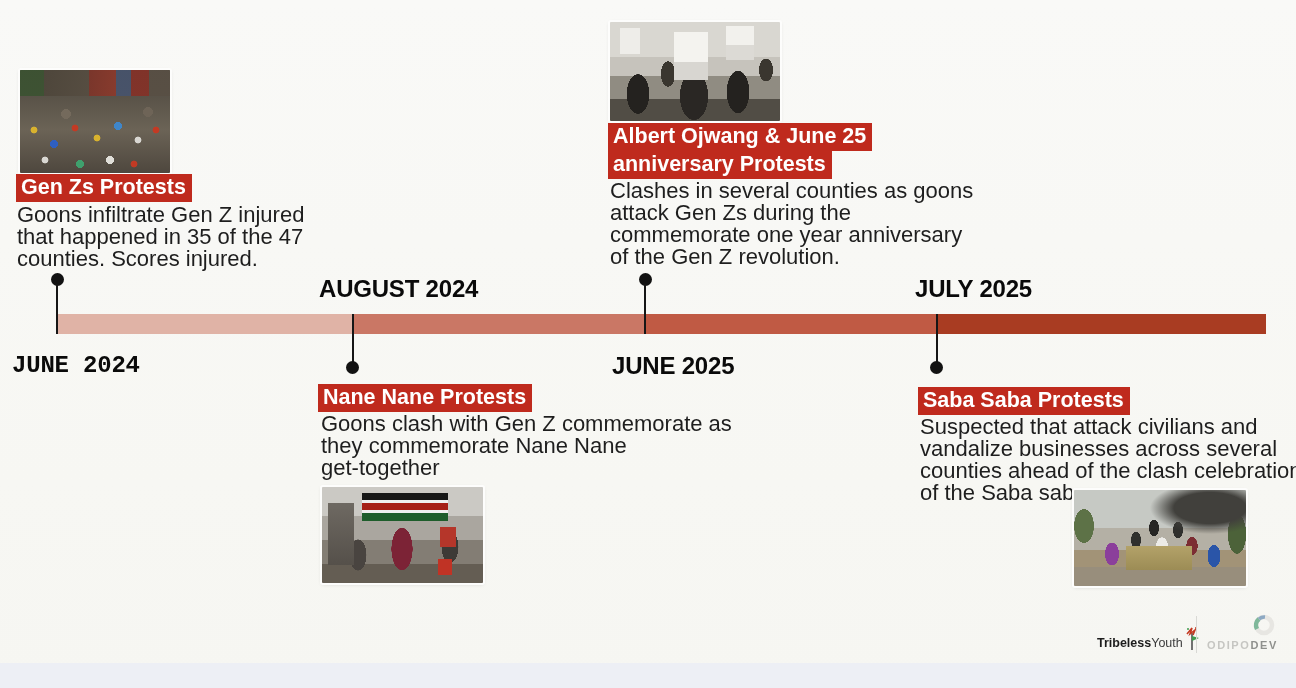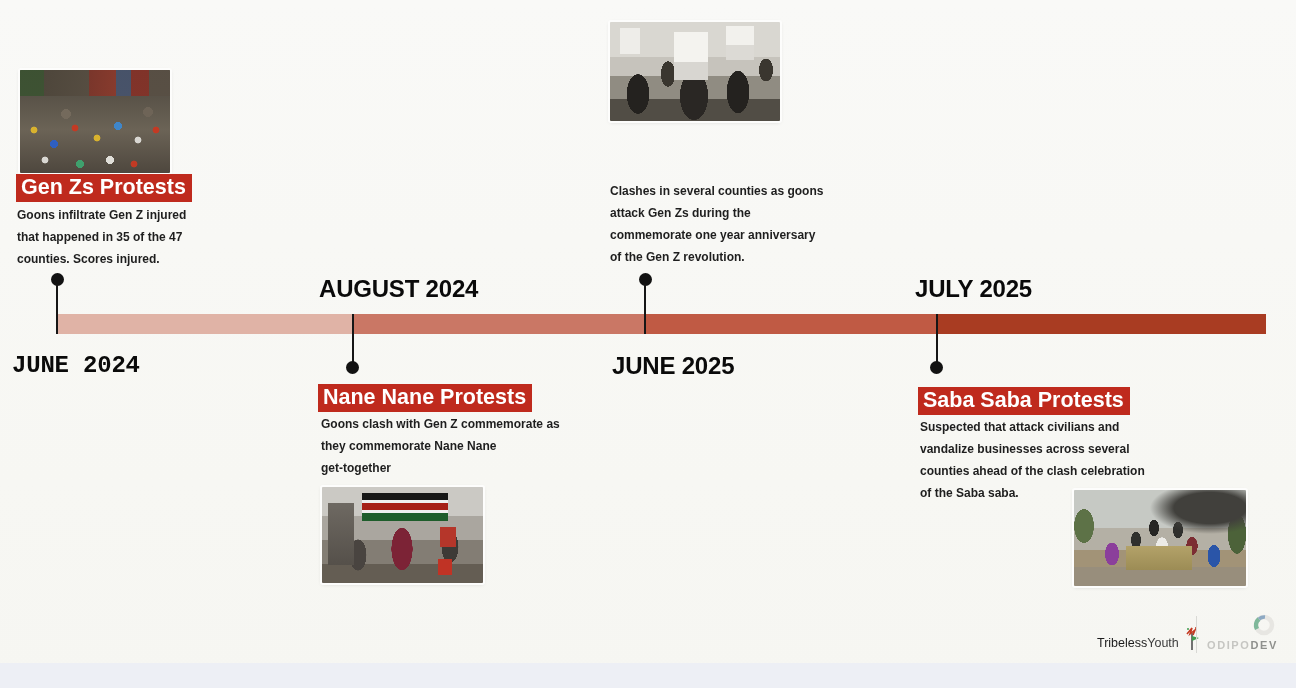--- a/index.html
+++ b/index.html
@@ -93,40 +93,40 @@
   }
 
   
   .etitle { position:absolute; }
   .etitle .tline { display:block; }
   .etitle .tbox {
     display:inline-block; background:#bf2a1d; color:#ffffff;
     font-weight:700; font-size:21.5px; line-height:27px; padding:0 6px 1px 5px;
     letter-spacing:0;
   }
-  .ebody { position:absolute; color:#1e1e1e; font-size:12px; line-height:22px;font-weight:bold; }
+  .ebody { position:absolute; color:#1e1e1e; font-size:22px; line-height:22px; }
   .ebody div { white-space:nowrap; }
 
   
   .bar { position:absolute; left:57px; top:314px; width:1209px; height:20px; display:flex; }
   .seg1 { width:296px; background:#e0b3a6; }
   .seg2 { width:292px; background:#ca7765; }
   .seg3 { width:292px; background:#c05a44; }
   .seg4 { width:329px; background:#a93c22; }
 
   .marker { position:absolute; }
   .stem { position:absolute; width:2px; background:#161616; }
   .dot  { position:absolute; width:13px; height:13px; border-radius:50%; background:#121212; }
 
   .date-label { position:absolute; font-weight:700; font-size:24px; color:#0a0a0a; letter-spacing:-0.2px; white-space:nowrap; }
 
   
   .footer-strip { position:absolute; left:0; top:663px; width:1296px; height:25px; background:#edeff5; }
   .brand1 { position:absolute; left:1097px; top:636px; font-size:12.5px; color:#222; white-space:nowrap; }
-  .brand1 .b { font-weight:400; color:#1c1c1c; }
+  .brand1 .b { font-weight:700; color:#1c1c1c; }
   .brand1 .r { font-weight:400; color:#3c3c3c;text-align:right; }
   .brand-icon-wrap { position:absolute; left:1184px; top:625px; }
   .footer-divider { position:absolute; left:1196px; top:616px; width:1px; height:37px; background:#d9d9d5; }
   .brand2 { position:absolute; left:1207px; top:639px; font-size:11px; letter-spacing:1.6px; white-space:nowrap; }
   .brand2 .lt { color:#c6c6c2; font-weight:700; }
   .brand2 .dk { color:#8f908d; font-weight:700; }
   .brand2-icon { position:absolute; left:1252px; top:613px; }
 </style>
 </head>
 <body>
@@ -137,20 +137,24 @@
   <div class="etitle" style="left:16px; top:174px;">
     <span class="tline"><span class="tbox">Gen Zs Protests</span></span>
   </div>
   <div class="ebody" style="left:17px; top:204px;">
     <div>Goons infiltrate Gen Z injured</div>
     <div>that happened in 35 of the 47</div>
     <div>counties. Scores injured.</div>
   </div>
 
   <div class="photo photo-ojwang"></div>
+  <div class="etitle" style="left:608px; top:123px;">
+    <span class="tline"><span class="tbox">Albert Ojwang &amp; June 25</span></span>
+    <span class="tline"><span class="tbox">anniversary Protests</span></span>
+  </div>
   <div class="ebody" style="left:610px; top:180px;">
     <div>Clashes in several counties as goons</div>
     <div>attack Gen Zs during the</div>
     <div>commemorate one year anniversary</div>
     <div>of the Gen Z revolution.</div>
   </div>
 
   <div class="bar">
     <div class="seg1"></div>
     <div class="seg2"></div>

